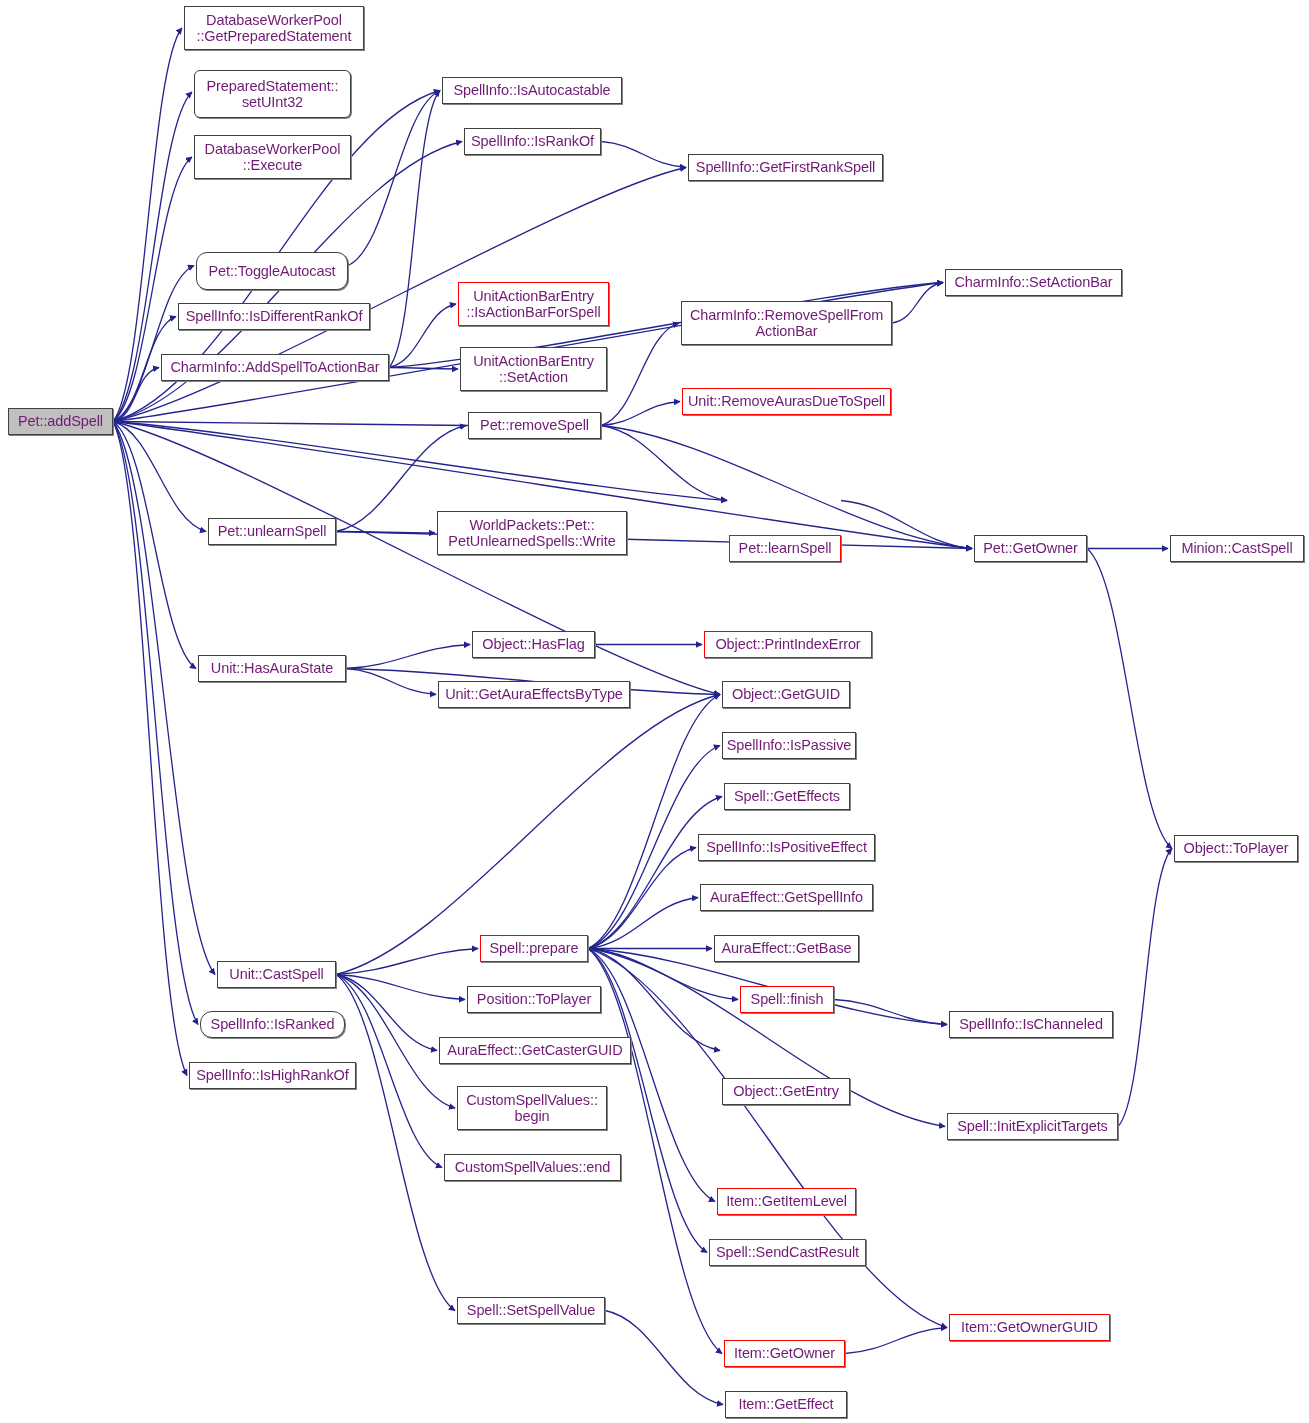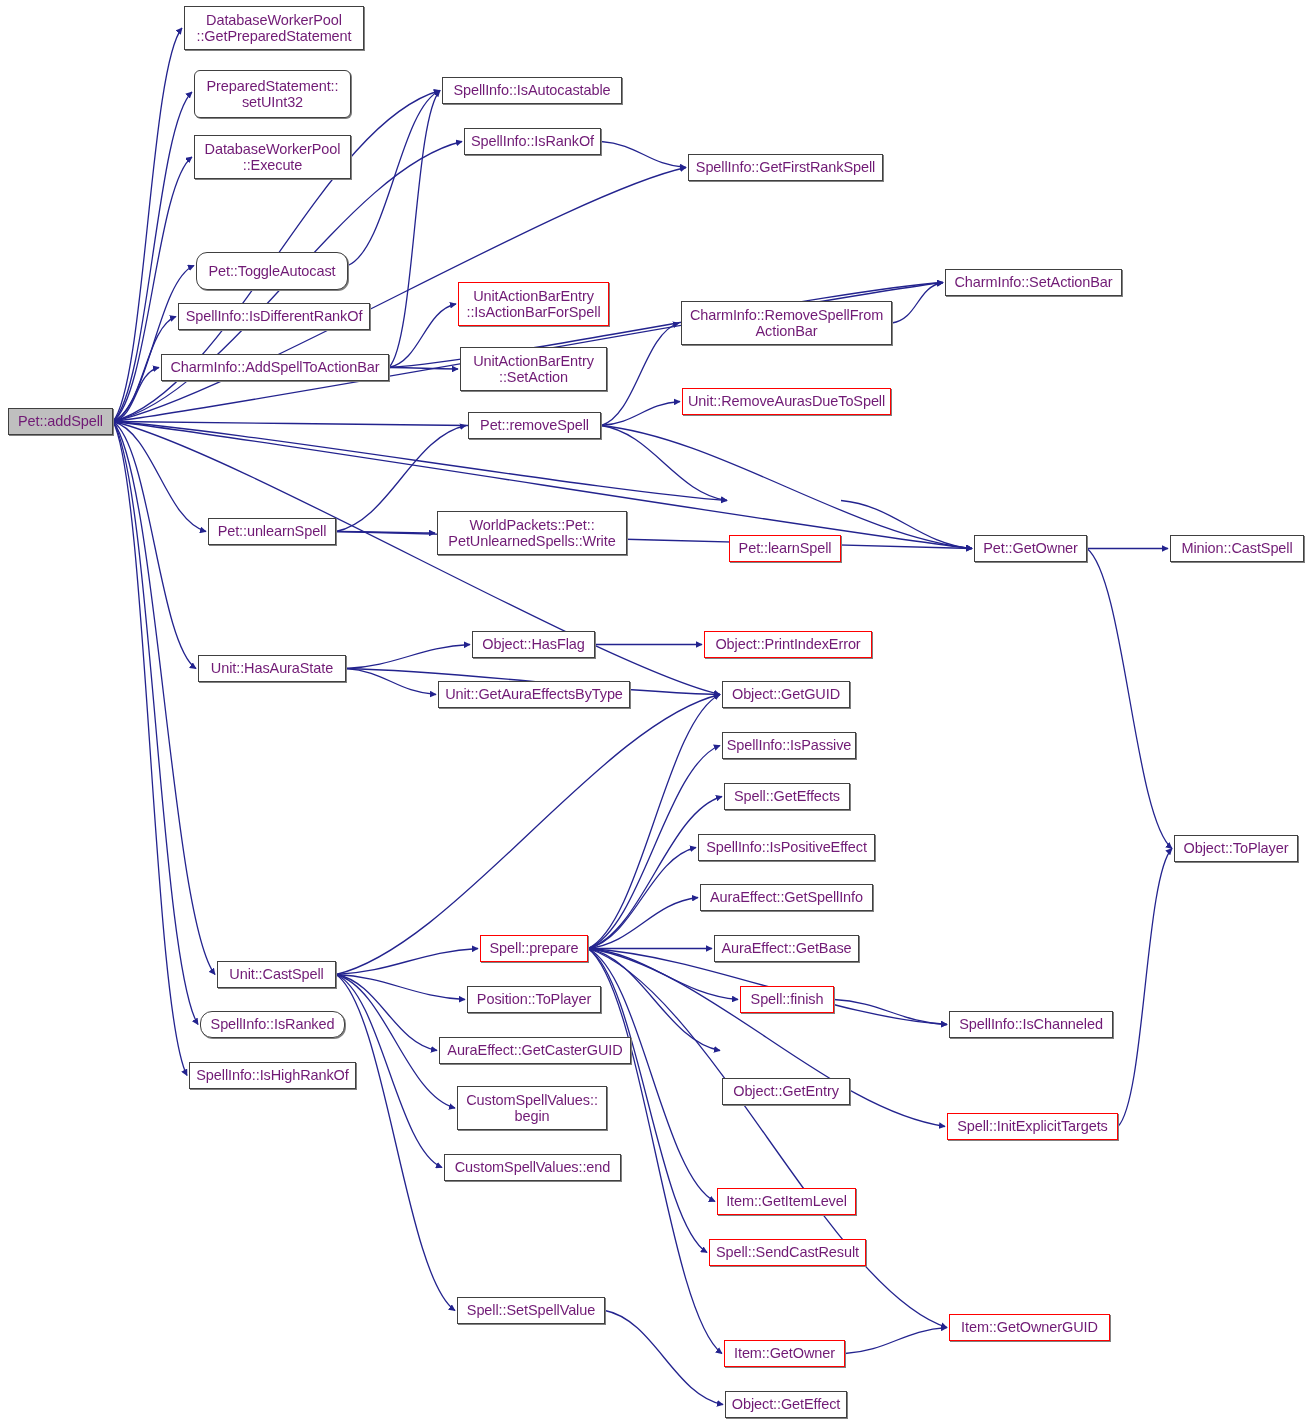--- a/index.html
+++ b/index.html
@@ -239,19 +239,19 @@
       <div class="node" style="left: 457px; top: 1297px; width: 148px; height: 27px;">
         <span>Spell::SetSpellValue</span>
       </div>
       <div class="node red" style="left: 724px; top: 1340px; width: 121px; height: 27px;">
         <span>Item::GetOwner</span>
       </div>
       <div class="node red" style="left: 949px; top: 1314px; width: 161px; height: 27px;">
         <span>Item::GetOwnerGUID</span>
       </div>
       <div class="node" style="left: 725px; top: 1391px; width: 122px; height: 27px;">
-        <span>Object::GetEffect</span>
+        <span>Item::GetEffect</span>
       </div>
       <div class="node" style="left: 1174px; top: 835px; width: 124px; height: 27px;">
         <span>Object::ToPlayer</span>
       </div>
     </div>
 </div>
 
 </body></html>

